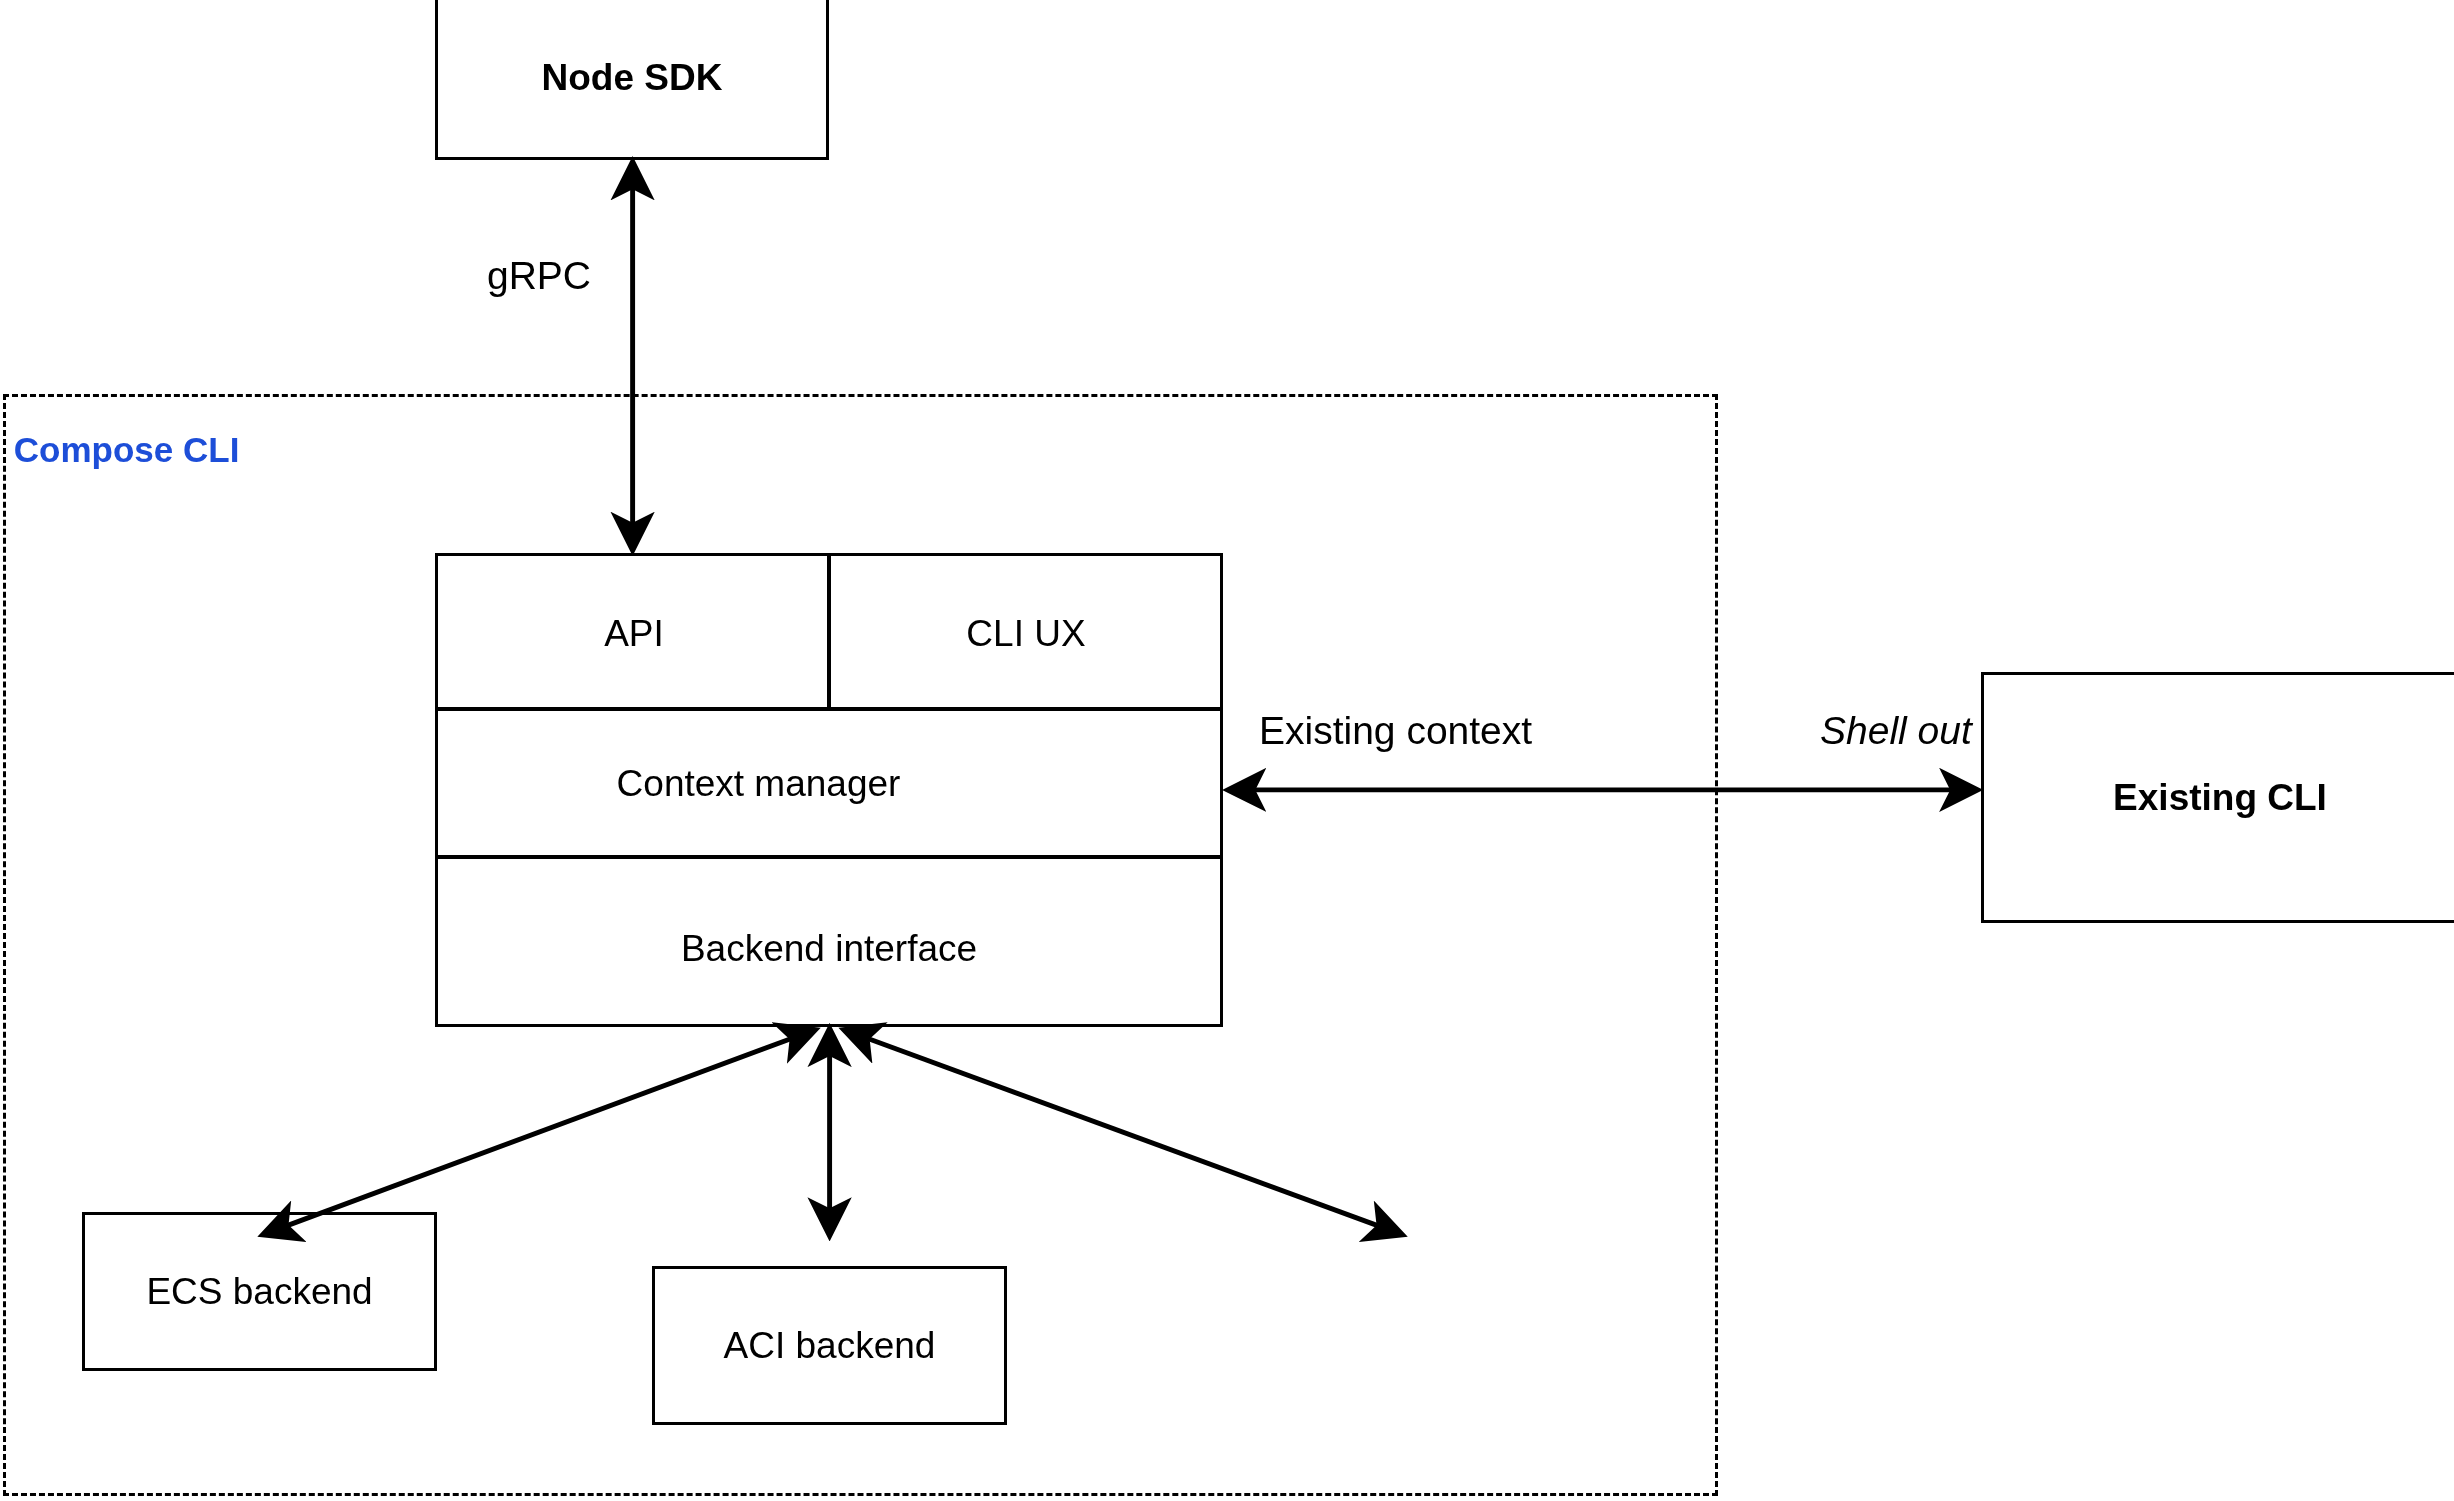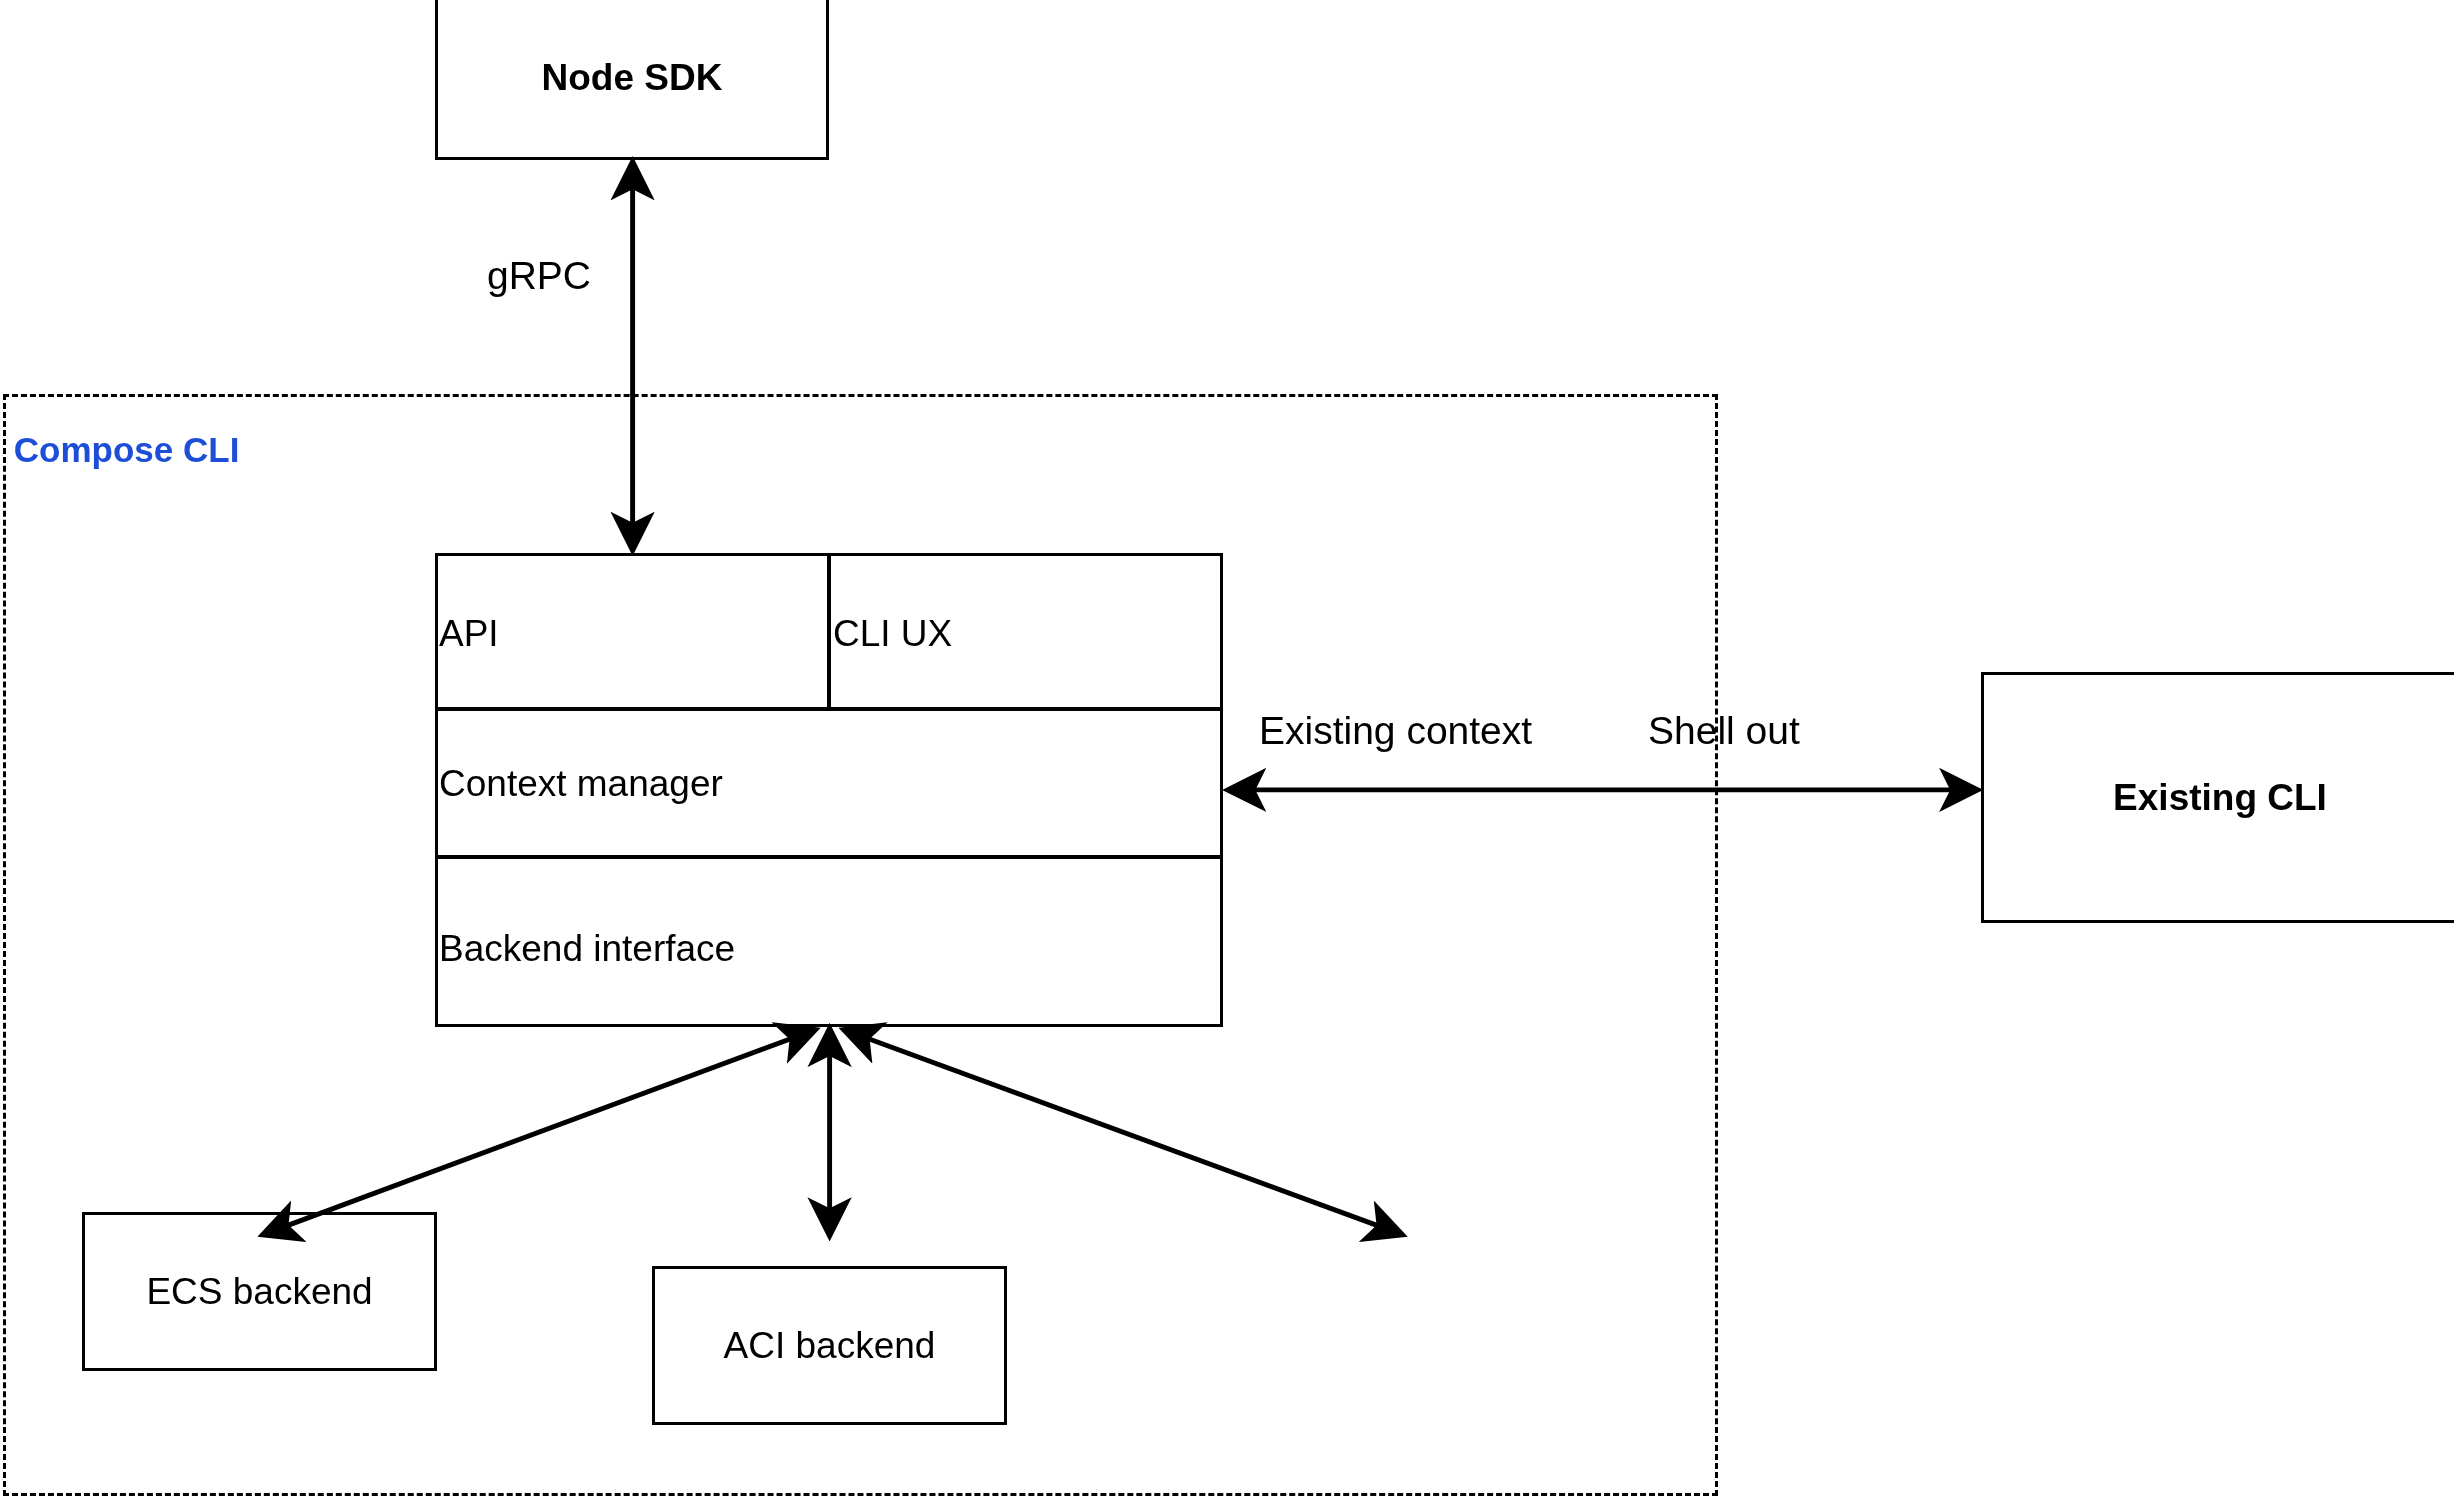--- a/index.html
+++ b/index.html
@@ -61,21 +61,21 @@
     position: absolute;
     box-sizing: border-box;
     border: 3.9px solid #000000;
     background: #ffffff;
   }
   .stack-row {
     position: absolute;
     box-sizing: border-box;
     display: flex;
     align-items: center;
-    justify-content: flex-start;
+    justify-content: center;
     color: #000000;
     font-size: 37px;
   }
   .stack-divider-h {
     position: absolute;
     background: #000000;
   }
   .stack-divider-v {
     position: absolute;
     background: #000000;
@@ -127,21 +127,21 @@
     <span class="box-label">ECS backend</span>
   </div>
 
   <div class="box" style="left:652px; top:1238px; width:355px; height:159px;margin-top:28px;">
     <span class="box-label">ACI backend</span>
   </div>
 
 
   <div class="edge-label" style="left:487px; top:254px;">gRPC</div>
   <div class="edge-label" style="left:1259px; top:709px;">Existing context</div>
-  <div class="edge-label" style="left:1648px; top:709px;">Shell out</div>
+  <div class="edge-label" style="left:1820px; top:709px;font-style:italic;">Shell out</div>
 
   <svg class="layer" viewBox="0 0 2492 1524" xmlns="http://www.w3.org/2000/svg">
     <defs>
       <marker id="arrow-end" viewBox="0 0 12 12" refX="10" refY="6" markerWidth="9" markerHeight="9" orient="auto-start-reverse">
         <path d="M 0 0 L 12 6 L 0 12 L 3 6 z" fill="#000000"></path>
       </marker>
     </defs>
 
     <g>
       <line x1="642" y1="166" x2="642" y2="557" stroke="#000000" stroke-width="5" marker-start="url(#arrow-end)" marker-end="url(#arrow-end)"></line>

